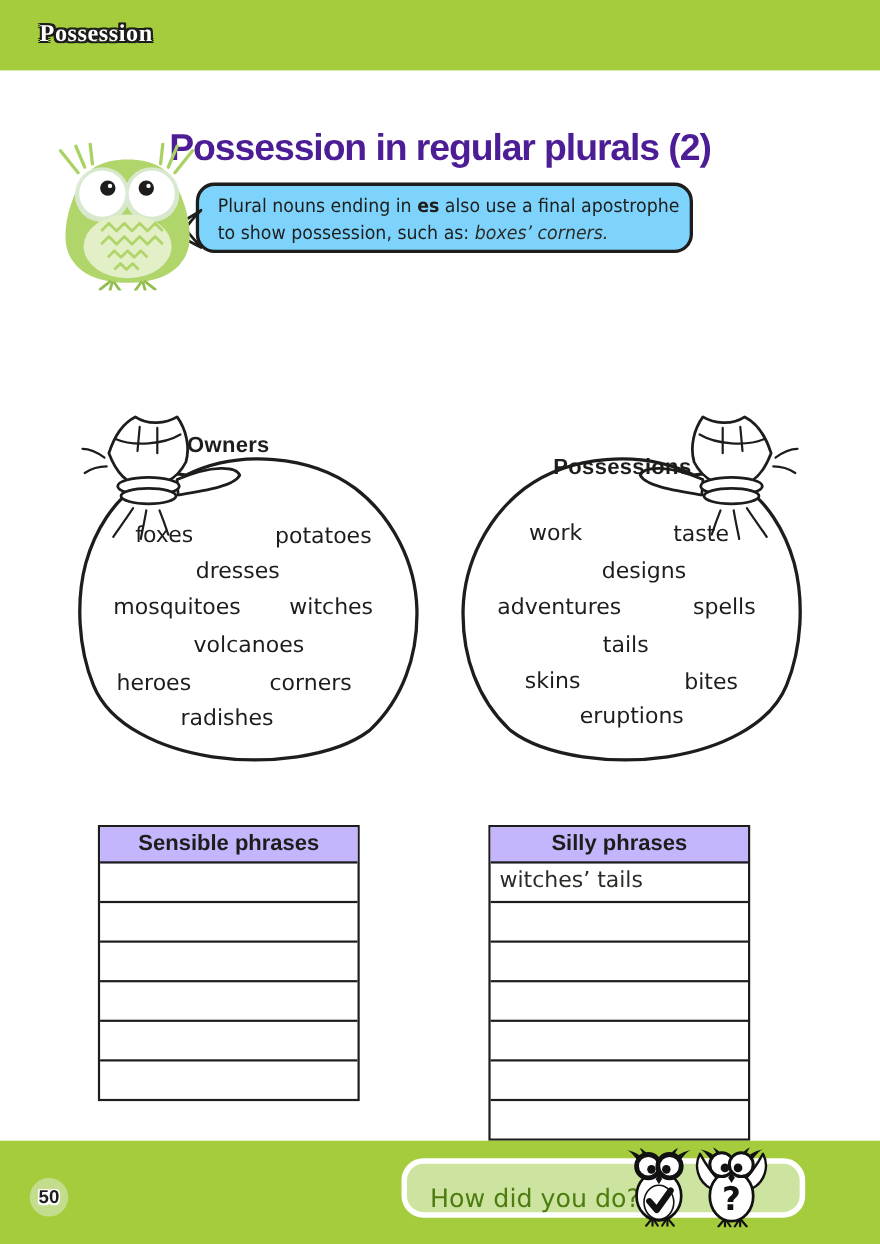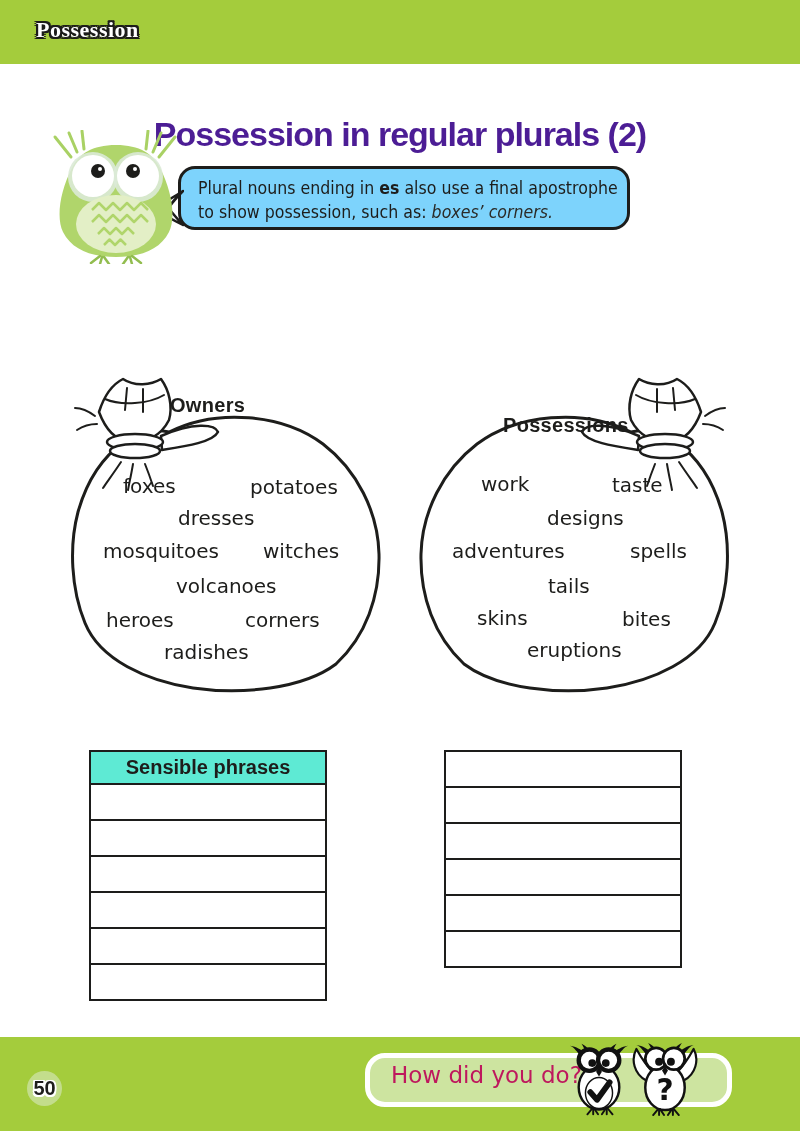--- a/index.html
+++ b/index.html
@@ -68,44 +68,44 @@
   .rw3{left:37px;top:161px} .rw4{left:215px;top:161px}.rw5{left:133px;top:196px}
   .rw6{left:62px;top:228px} .rw7{left:207px;top:229px}.rw8{left:112px;top:260px}
 
   
   .wtable {
     position:absolute; top:750px; width:238px; background:#ffffff;
     border:2.5px solid #1d1d1b; box-sizing:border-box;
   }
   .t-left { left:89px; } .t-right { left:444px; }
   .thead {
-    height:31px; background:#5eead4; border-bottom:2.5px solid #1d1d1b;
+    height:31px; background:#c4b5fd; border-bottom:2.5px solid #1d1d1b;
     display:flex; align-items:center; justify-content:center;
     font-family:"Liberation Sans", sans-serif; font-weight:bold; font-size:20px;
   }
   .trow {
     height:32px; border-bottom:2px solid #1d1d1b; box-sizing:content-box;
     font-size:20px; padding:2px 8px 0; color:#2b2b28;
   }
   .trow:last-child { border-bottom:none; }
 
   
   .botband { position:absolute; left:0; top:1037px; width:800px; height:94px; background:#a4cc3c; }
   .pagenum {
     position:absolute; left:27px; top:34px; width:35px; height:35px; border-radius:50%;
     background:#c3dd8c; display:flex; align-items:center; justify-content:center;
-    font-family:"Liberation Sans", sans-serif; font-weight:bold; font-size:20px; color:#1d1d1b;
+    font-family:"Liberation Sans", sans-serif; font-weight:bold; font-size:17px; color:#1d1d1b;
     text-shadow:-1.5px -1.5px 0 #fff, 1.5px -1.5px 0 #fff, -1.5px 1.5px 0 #fff, 1.5px 1.5px 0 #fff,
                  0 -1.5px 0 #fff, 0 1.5px 0 #fff, -1.5px 0 0 #fff, 1.5px 0 0 #fff;
   }
   .hdyd {
     position:absolute; left:365px; top:16px; width:367px; height:54px;
     background:#cde4a0; border:5px solid #ffffff; border-radius:20px; box-sizing:border-box;
   }
-  .hdyd-q { position:absolute; left:21px; top:4px; font-size:23px; color:#be185d; }
+  .hdyd-q { position:absolute; left:21px; top:19px; font-size:23px; color:#4d7c0f; }
   .owl-a { position:absolute; left:570px; top:6px; width:58px; height:73px; z-index:2; }
   .owl-b { position:absolute; left:631px; top:6px; width:68px; height:73px; z-index:2; }
 </style>
 </head>
 <body>
 
 <div class="page">
 
   <header class="topband">
     <span class="topic">Possession</span>
@@ -229,20 +229,22 @@
     <div class="thead">Sensible phrases</div>
     <div class="trow"></div>
     <div class="trow"></div>
     <div class="trow"></div>
     <div class="trow"></div>
     <div class="trow"></div>
     <div class="trow"></div>
   </div>
 
   <div class="wtable t-right">
+    <div class="thead">Silly phrases</div>
+    <div class="trow">witches’ tails</div>
     <div class="trow"></div>
     <div class="trow"></div>
     <div class="trow"></div>
     <div class="trow"></div>
     <div class="trow"></div>
     <div class="trow"></div>
   </div>
 
   <footer class="botband">
     <div class="pagenum">50</div>

